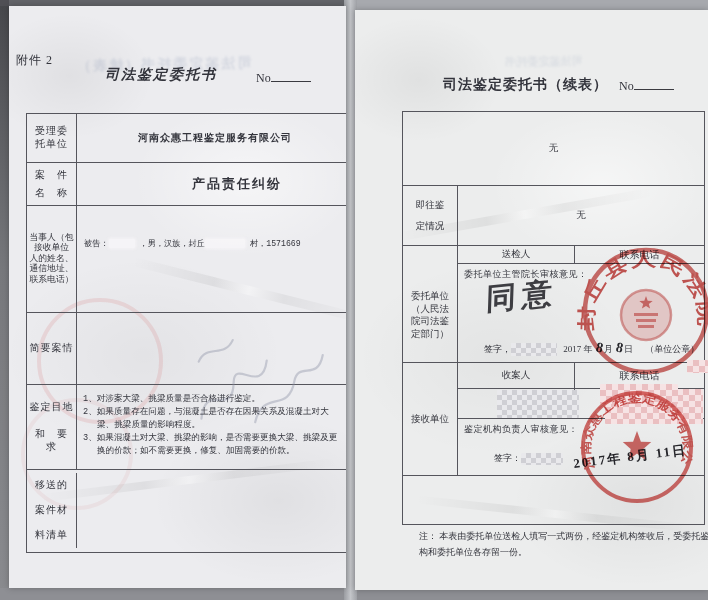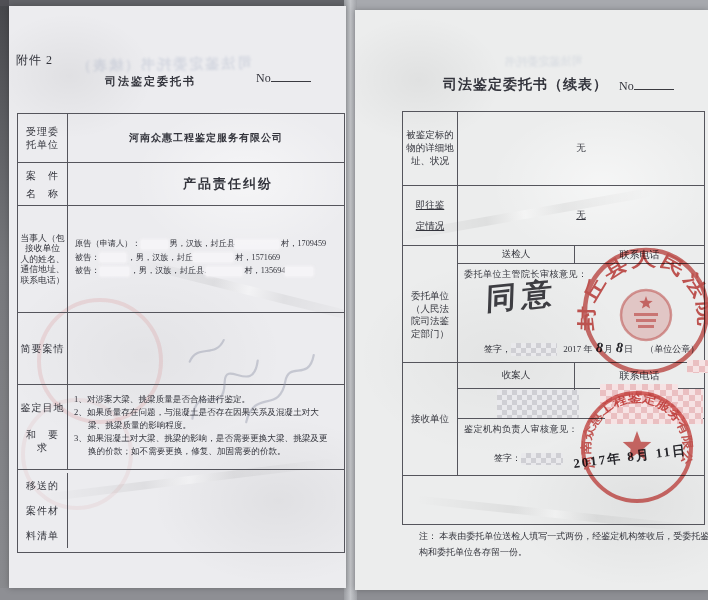--- a/index.html
+++ b/index.html
@@ -19,39 +19,39 @@
       radial-gradient(160px 110px at 70% 30%,rgba(255,255,255,.5),transparent 70%),
       radial-gradient(200px 140px at 40% 60%,rgba(0,0,0,.04),transparent 70%),
       radial-gradient(180px 120px at 80% 85%,rgba(0,0,0,.05),transparent 70%);}
   .p-left{left:9px;top:6px;width:337px;height:582px;}
   .p-right{left:355px;top:10px;width:353px;height:580px;background:#eceded;}
 
   .crease{position:absolute;pointer-events:none;background:linear-gradient(90deg,transparent,rgba(0,0,0,.06) 35%,rgba(255,255,255,.35) 50%,rgba(0,0,0,.05) 65%,transparent);}
 
   .attach{position:absolute;left:7px;top:46px;font-size:12px;letter-spacing:1px;}
   .title{position:absolute;font-weight:bold;white-space:nowrap;}
-  .t1{left:96px;top:68px;font-size:11px;letter-spacing:2px;}
+  .t1{left:96px;top:60px;font-size:14px;letter-spacing:2px;font-style:italic;}
   .t2{left:88px;top:66px;font-size:14px;letter-spacing:1px;}
   .no{position:absolute;font-size:12px;font-family:"Liberation Serif",serif;}
   .no .line{display:inline-block;width:40px;border-bottom:1.2px solid #3a3a40;height:11px;}
   .no1{left:247px;top:64px;}
   .no2{left:264px;top:68px;}
 
   .ghost{position:absolute;transform:scaleX(-1) rotate(1deg);color:rgba(90,110,150,.5);filter:blur(1.3px);opacity:.34;font-weight:bold;white-space:nowrap;pointer-events:none;}
   .gh1{left:66px;top:50px;font-size:14px;letter-spacing:2px;}
   .gh2{left:150px;top:44px;font-size:11px;opacity:.22;}
 
   .tbl{position:absolute;border:1px solid #55555c;}
   .row{position:relative;display:flex;border-bottom:1px solid #55555c;box-sizing:border-box;}
   .row:last-child{border-bottom:none;align-items:center;}
   .lab{box-sizing:border-box;border-right:1px solid #55555c;display:flex;flex-direction:column;align-items:center;justify-content:center;text-align:center;flex-shrink:0;}
   .val{flex:1;position:relative;box-sizing:border-box;}
   .cen{display:flex;align-items:center;justify-content:center;}
 
-  .tbl1{left:8px;top:107px;width:326px;height:438px;}
+  .tbl1{left:17px;top:107px;width:326px;height:438px;font-family:Liberation Mono, monospace;}
   .tbl1 .lab{width:50px;font-size:10px;line-height:13px;letter-spacing:1px;}
   .tbl1 .lab.small{font-size:8.8px;line-height:10.6px;letter-spacing:0;}
   .v-bold{font-weight:bold;}
   .v-accept{font-size:10px;letter-spacing:1px;}
   .v-case{font-size:13px;letter-spacing:2px;}
   .party{padding:31px 4px 0 7px;font-size:8.2px;line-height:13.5px;white-space:nowrap;}
   .purpose{padding:8px 8px 0 6px;font-size:8.6px;line-height:13px;}
   .purpose div{padding-left:14px;text-indent:-14px;}
 
   .tbl2{left:47px;top:101px;width:301px;height:412px;}
@@ -120,33 +120,23 @@
       <div class="row" style="height:107px;">
         <div class="lab small">
           <span>当事人（包</span>
           <span>接收单位</span>
           <span>人的姓名、</span>
           <span>通信地址、</span>
           <span>联系电话）</span>
         </div>
         <div class="val party">
           <div>
-            <span>原告（申请人）：</span><span class="rd rd-light" style="width:27px;"></span>
-            <span>男，汉族，封丘县</span><span class="rd rd-light" style="width:44px;"></span>
-            <span>村，1709459</span>
-          </div>
-          <div>
             <span>被告：</span><span class="rd rd-light" style="width:26px;"></span>
             <span>，男，汉族，封丘</span><span class="rd rd-light" style="width:40px;"></span>
             <span>村，1571669</span>
-          </div>
-          <div>
-            <span>被告：</span><span class="rd rd-light" style="width:29px;"></span>
-            <span>，男，汉族，封丘县.</span><span class="rd rd-light" style="width:36px;"></span>
-            <span>村，135694</span><span class="rd rd-light" style="width:28px;"></span>
           </div>
         </div>
       </div>
       <div class="row" style="height:72px;">
         <div class="lab">
           <span>简要案情</span>
         </div>
         <div class="val">
           <svg class="ink-svg" style="left:92px;top:-8px;" width="170" height="130" viewBox="0 0 170 130">
             <g fill="none" stroke="rgba(140,145,165,.4)" stroke-width="2.2" stroke-linecap="round" transform="rotate(-18 85 65)">
@@ -182,28 +172,23 @@
   <div class="paper p-right">
     <div class="crease" style="left:40px;top:200px;width:260px;height:9px;transform:rotate(-10deg);"></div>
     <div class="crease" style="left:60px;top:500px;width:280px;height:8px;transform:rotate(6deg);"></div>
     <div class="ghost gh2">司法鉴定委托书</div>
 
     <div class="title t2">司法鉴定委托书（续表）</div>
     <div class="no no2"><span>No</span><span class="line"></span></div>
 
     <div class="tbl tbl2">
       <div class="row" style="height:74px;">
-        <div class="lab">
-          <span>被鉴定标的</span>
-          <span>物的详细地</span>
-          <span>址、状况</span>
-        </div>
         <div class="val cen v-none">无</div>
       </div>
-      <div class="row" style="height:60px;text-decoration:underline;">
+      <div class="row" style="height:60px;">
         <div class="lab" style="line-height:21px;">
           <span>即往鉴</span>
           <span>定情况</span>
         </div>
         <div class="val cen v-none">无</div>
       </div>
       <div class="row" style="height:117px;">
         <div class="lab" style="justify-content:flex-start;padding-top:44px;line-height:12.5px;">
           <span>委托单位</span>
           <span>（人民法</span>

